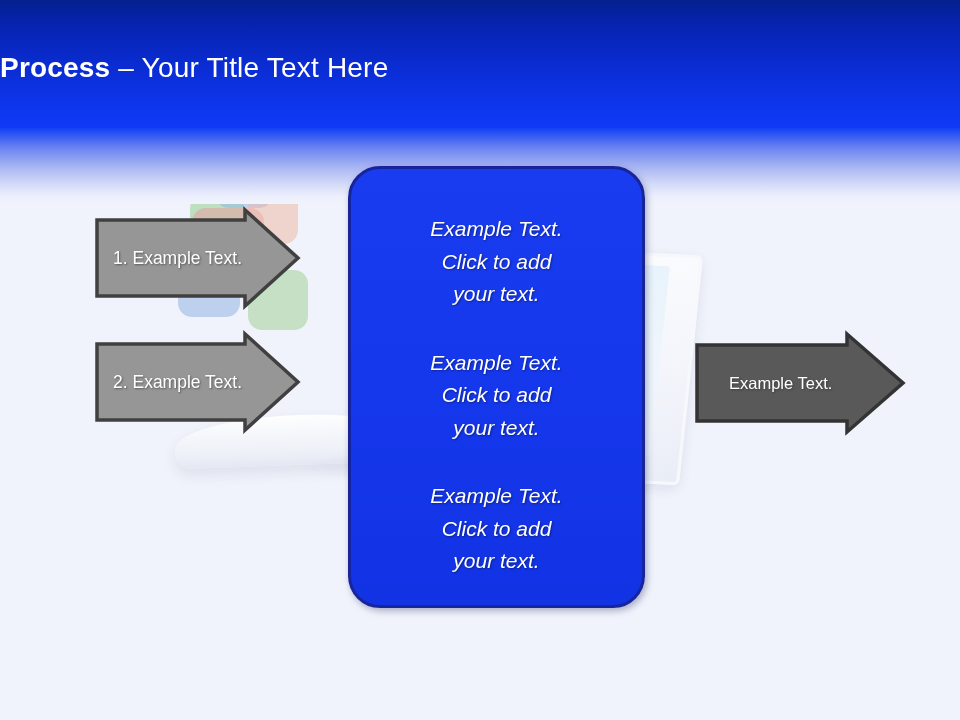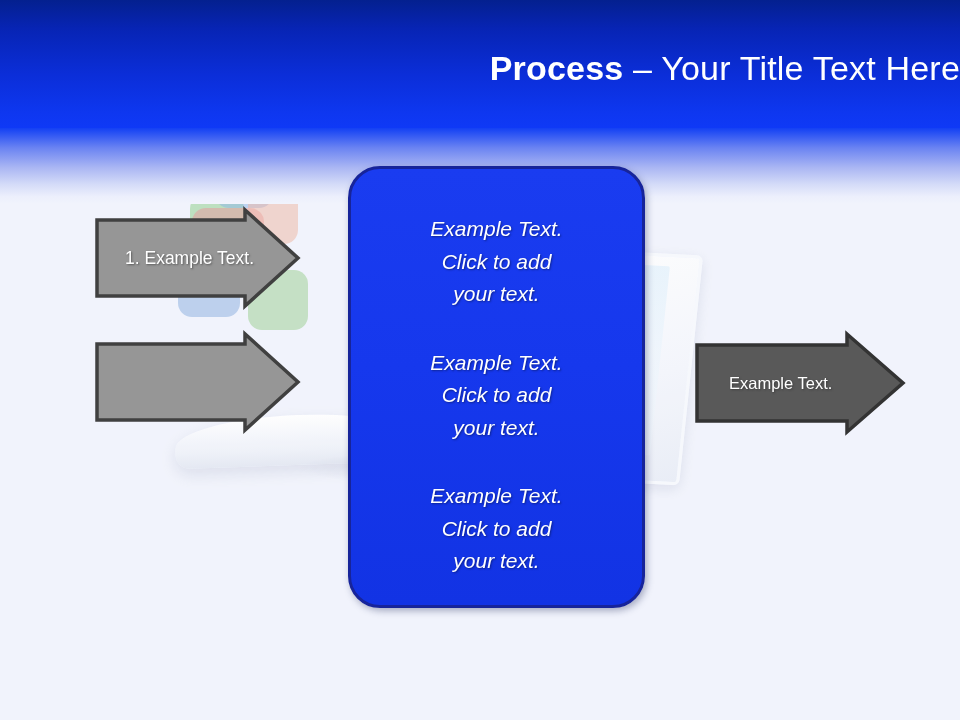--- a/index.html
+++ b/index.html
@@ -122,23 +122,23 @@
     width: 960px;
     height: 76px;
     background: linear-gradient(180deg, #1340f4 0%, #6a83f2 26%, #aab6f3 52%, #d4dbf8 74%, #eceffc 90%, #f1f3fc 100%);
   }
 
   .slide-title {
     position: absolute;
     left: 0;
     top: 47px;
     width: 960px;
-    text-align: right;
+    text-align: left;
     color: #ffffff;
-    font-size: 34px;
+    font-size: 28px;
     line-height: 42px;
     letter-spacing: 0.2px;
     white-space: nowrap;
   }
   .slide-title .t-bold { font-weight: bold; }
   .slide-title .t-normal { font-weight: normal; }
 
   
   .arrow {
     position: absolute;
@@ -157,21 +157,21 @@
     z-index: 2;
     color: #ffffff;
     font-size: 17px;
     line-height: 22px;
     white-space: nowrap;
     text-shadow: 1px 1px 2px rgba(40,40,40,0.55);
   }
 
   .arrow-left { width: 205px; height: 100px; }
   .arrow-left .arrow-label {
-    margin-left: 30px;
+    margin-left: 18px;
     font-size: 17.5px;
   }
   .arrow-left-1 { left: 95px; top: 208px; }
   .arrow-left-2 { left: 95px; top: 332px; }
   .arrow-left-3 { left: 95px; top: 458px; }
 
   .arrow-right { left: 695px; top: 332px; width: 210px; height: 102px; }
   .arrow-right .arrow-label {
     margin-left: 34px;
     font-size: 16.5px;
@@ -262,20 +262,21 @@
     <svg width="205" height="100" viewBox="0 0 205 100">
       <polygon points="2,12 150,12 150,2 203,50 150,98 150,88 2,88" fill="#969696" stroke="#404040" stroke-width="3.5" stroke-linejoin="miter"></polygon>
     </svg>
     <span class="arrow-label">1. Example Text.</span>
   </div>
 
   <div class="arrow arrow-left arrow-left-2">
     <svg width="205" height="100" viewBox="0 0 205 100">
       <polygon points="2,12 150,12 150,2 203,50 150,98 150,88 2,88" fill="#969696" stroke="#404040" stroke-width="3.5" stroke-linejoin="miter"></polygon>
     </svg>
+    <span class="arrow-label">2. Example Text.</span>
   </div>
 
 
   <div class="center-panel">
     <div class="panel-block">
       <span class="pl">Example Text.</span>
       <span class="pl">Click  to add</span>
       <span class="pl">your text.</span>
     </div>
     <div class="panel-block">

